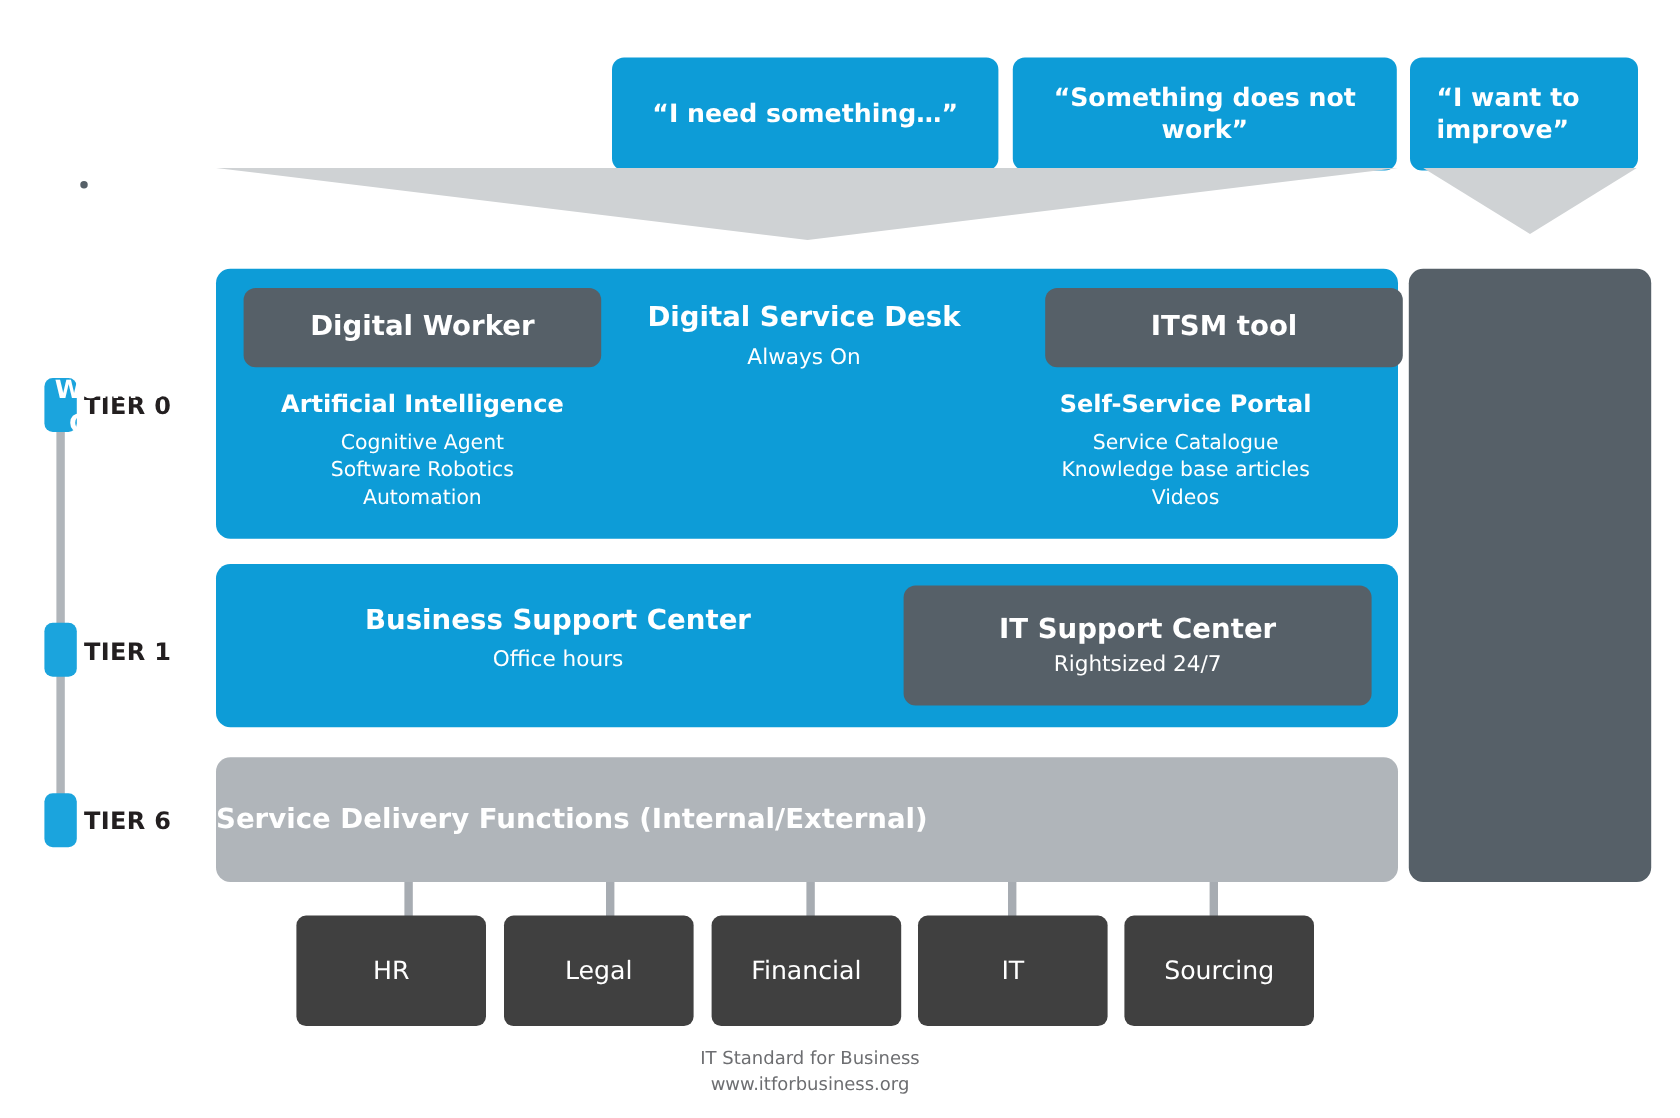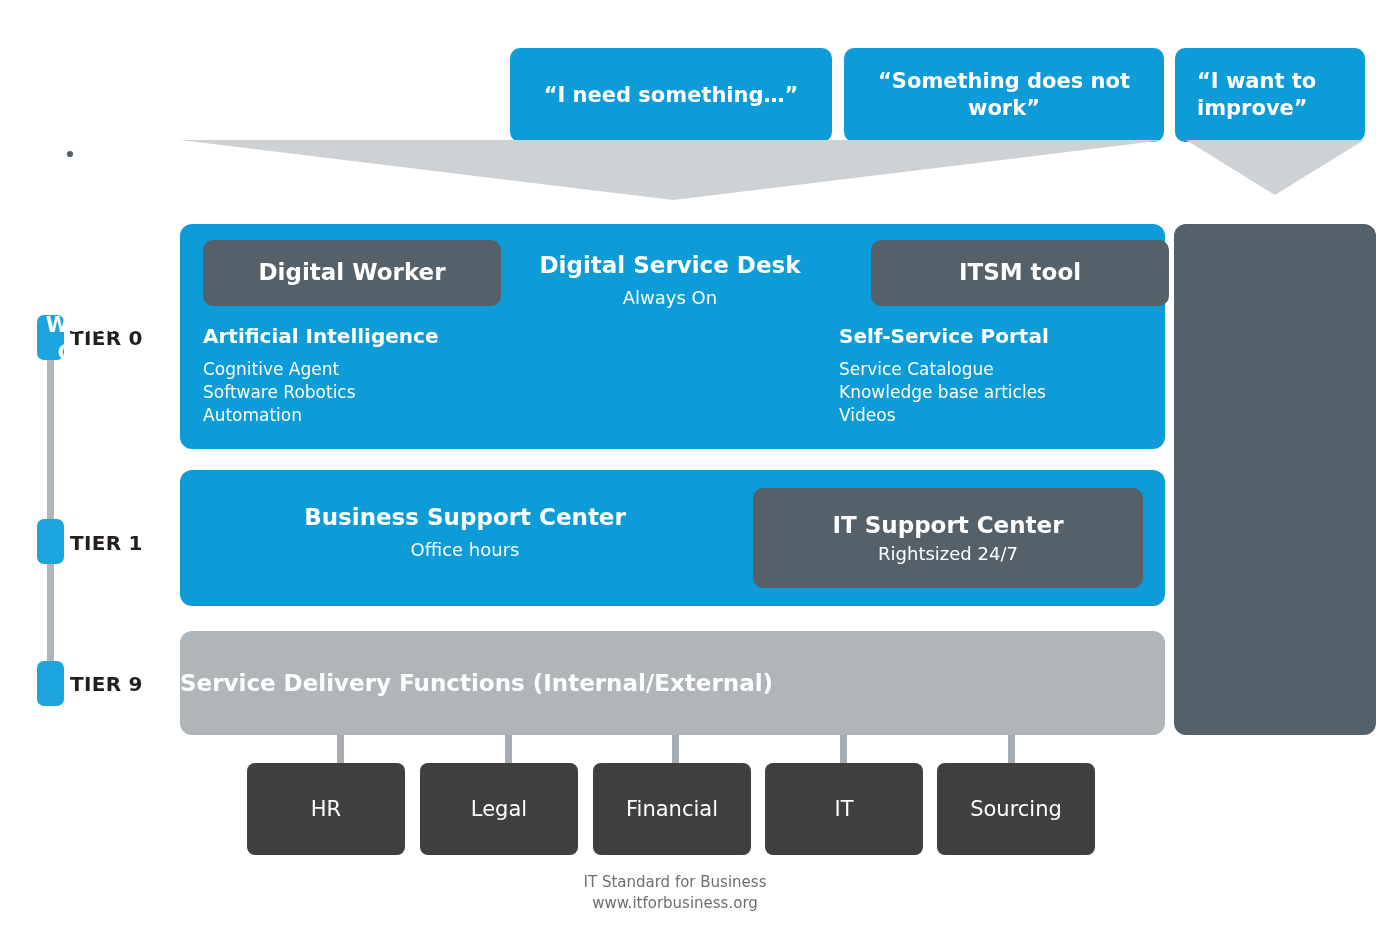--- a/index.html
+++ b/index.html
@@ -133,20 +133,21 @@
     line-height: 1.2;
   }
   .dark-chip .chip-sub {
     font-size: 18px;
     margin-top: 4px;
   }
 
   
   .col-block {
     position: absolute;
+    text-align: center;
     color: #ffffff;
   }
   .col-head {
     font-weight: bold;
     font-size: 20px;
     margin-bottom: 10px;
     white-space: nowrap;
   }
   .col-item {
     font-size: 17px;
@@ -264,21 +265,21 @@
 
   <div class="rail-line"></div>
 
   <div class="tier-marker" style="top:315px;"></div>
   <div class="tier-label" style="top:326px;">TIER 0</div>
 
   <div class="tier-marker" style="top:519px;"></div>
   <div class="tier-label" style="top:531px;">TIER 1</div>
 
   <div class="tier-marker" style="top:661px;"></div>
-  <div class="tier-label" style="top:672px;">TIER 9</div>
+  <div class="tier-label" style="top:672px;">TIER 6</div>
 
   <div class="tier0-panel"></div>
 
   <div class="dark-chip" style="left:203px; top:240px; width:298px; height:66px;">
     <span class="chip-title">Digital Worker</span>
   </div>
 
   <div class="col-block" style="left:203px; top:324px; width:298px;">
     <div class="col-head">Artificial Intelligence</div>
     <div class="col-item">Cognitive Agent</div>

